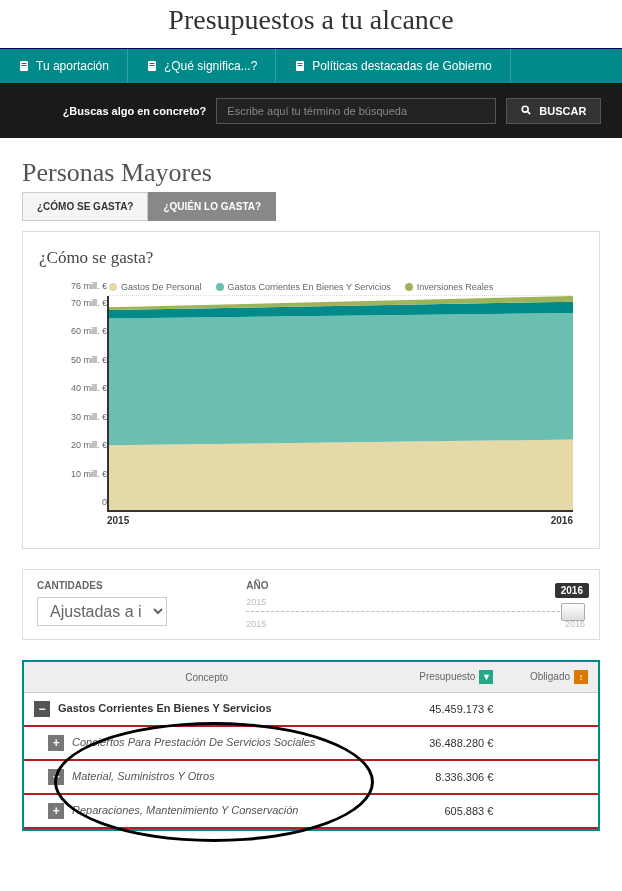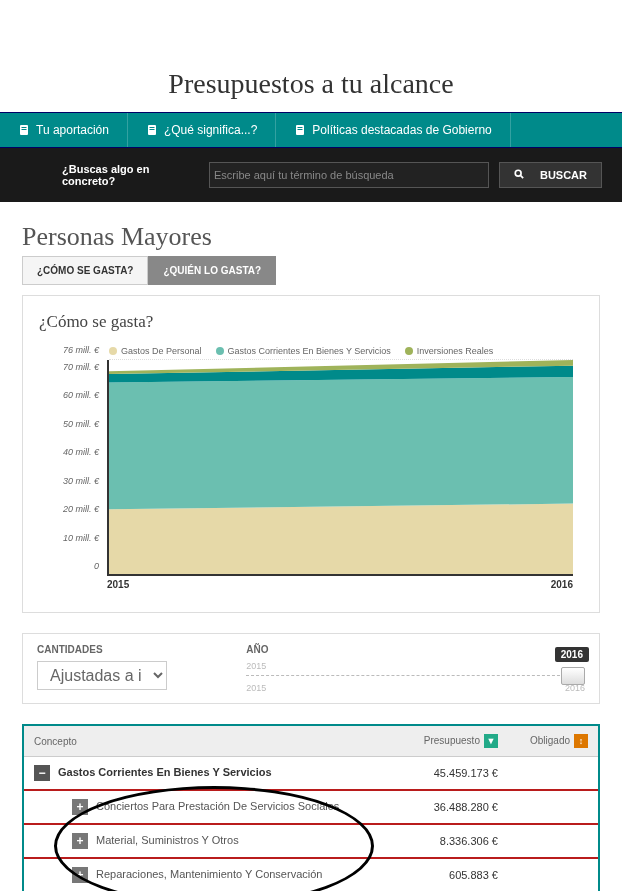--- a/index.html
+++ b/index.html
@@ -1,73 +1,73 @@
 <!DOCTYPE html>
 <html><head>
 <meta charset="utf-8">
 <style>
   * { box-sizing: border-box; margin: 0; padding: 0; }
   body { font-family: Arial, Helvetica, sans-serif; background: #fff; color: #333; width: 622px; }
   
-  .header { text-align: center; padding: 32px 0 12px; margin-top: 36px; }
+  .header { text-align: center; padding: 4px 0 12px; }
   .header h1 { font-family: Georgia, 'Times New Roman', serif; font-weight: normal; font-size: 28px; color: #333; }
   .header h2 { font-family: Georgia, 'Times New Roman', serif; font-weight: normal; font-size: 18px; color: #333; margin-top: 2px; }
   
   .navbar { background: #008a8a; display: flex; border-top: 1px solid #006; border-bottom: 1px solid #006; }
   .nav-item { padding: 10px 18px; color: #fff; font-size: 12px; border-right: 1px solid rgba(255,255,255,0.2); display: flex; align-items: center; gap: 6px; cursor: pointer; }
   .nav-icon { width: 12px; height: 12px; display: inline-block; }
   
   .searchbar { background: #1a1a1a; padding: 14px 20px; display: flex; align-items: center; gap: 10px; justify-content: center; }
   .searchbar-label { color: #fff; font-size: 11px; font-weight: bold; margin-left: 42px; }
-  .search-input { flex: 0 0 280px; padding: 6px 4px; font-size: 11px; border: 1px solid #555; background: #222; color: #ccc; }
+  .search-input { flex: 0 0 280px; padding: 6px 10px; font-size: 11px; border: 1px solid #555; background: #222; color: #ccc; }
   .search-input::placeholder { color: #888; }
-  .search-btn { background: #333; color: #fff; border: 1px solid #555; padding: 6px 14px; font-size: 11px; font-weight: bold; cursor: pointer; display: flex; align-items: center; gap: 16px; }
+  .search-btn { background: #333; color: #fff; border: 1px solid #555; padding: 6px 14px; font-size: 11px; font-weight: bold; cursor: pointer; display: flex; align-items: center; gap: 8px; }
   
   .main { padding: 20px 22px; }
   .breadcrumb { color: #008a8a; font-size: 10px; font-weight: bold; margin-bottom: 12px; cursor: pointer; }
   .breadcrumb::before { content: "← "; }
   .page-title { font-family: Georgia, serif; font-size: 26px; font-weight: normal; color: #555; margin-bottom: 4px; }
   
   .tabs { display: flex; gap: 0; margin-bottom: 10px; }
   .tab { padding: 8px 14px; font-size: 10px; font-weight: bold; border: 1px solid #ccc; background: #f5f5f5; cursor: pointer; }
   .tab.active { background: #888; color: #fff; border-color: #888; }
   
   .panel { border: 1px solid #ddd; padding: 16px; }
   .panel-title { font-family: Georgia, serif; font-size: 17px; color: #444; margin-bottom: 14px; }
   
   .legend { display: flex; gap: 14px; font-size: 9px; color: #666; margin-left: 70px; margin-bottom: 4px; }
   .legend-item { display: flex; align-items: center; gap: 4px; }
   .legend-swatch { width: 8px; height: 8px; border-radius: 50%; }
   
   .chart-wrap { position: relative; height: 230px; margin-bottom: 6px; }
   .chart-yaxis { position: absolute; left: 0; top: 0; bottom: 14px; width: 68px; }
-  .ytick { position: absolute; right: 8px; font-size: 9px; color: #666; transform: translateY(-50%); font-style: italic; }
+  .ytick { position: absolute; right: 0; font-size: 9px; color: #666; transform: translateY(-50%); }
   .chart-plot { position: absolute; left: 68px; right: 10px; top: 0; bottom: 14px; border-left: 2px solid #333; border-bottom: 2px solid #333; }
   .grid-line { position: absolute; left: 0; right: 0; border-top: 1px dotted #ddd; }
   .area { position: absolute; left: 0; right: 0; }
   .xaxis { position: absolute; left: 68px; right: 10px; bottom: 0; display: flex; justify-content: space-between; font-size: 10px; font-weight: bold; color: #333; }
   
   .controls { display: flex; gap: 40px; border: 1px solid #ddd; padding: 10px 14px; margin-top: 20px; }
   .ctrl-block { flex: 1; }
   .ctrl-label { font-size: 10px; font-weight: bold; color: #666; margin-bottom: 6px; }
   .select { border: 1px solid #ccc; padding: 4px 8px; font-size: 16px; color: #666; width: 130px; background: #fff; }
   .year-slider { position: relative; height: 32px; }
   .year-slider .track { position: absolute; top: 14px; left: 0; right: 20px; border-top: 1px dashed #bbb; }
   .year-slider .mark { position: absolute; font-size: 9px; color: #bbb; }
   .year-slider .handle { position: absolute; right: 0; top: 6px; width: 24px; height: 18px; background: linear-gradient(#fff,#ddd); border: 1px solid #aaa; border-radius: 2px; }
   .year-badge { position: absolute; right: -4px; top: -14px; background: #333; color: #fff; font-size: 10px; font-weight: bold; padding: 2px 6px; border-radius: 2px; }
   
   .table-wrap { border: 2px solid #008a8a; margin-top: 20px; position: relative; }
   .tbl { width: 100%; border-collapse: collapse; font-size: 11px; }
-  .tbl th { background: #eee; padding: 8px 10px; text-align: left; font-weight: normal; color: #666; border-bottom: 1px solid #ccc; font-size: 10px; }
+  .tbl th { background: #eee; padding: 8px 10px; text-align: center; font-weight: normal; color: #666; border-bottom: 1px solid #ccc; font-size: 10px; }
   .tbl th.right { text-align: right; }
   .tbl td { padding: 8px 10px; border-bottom: 2px solid #b91c1c; }
   .tbl td.right { text-align: right; }
   .row-main td:first-child { font-weight: bold; }
-  .row-sub td:first-child { padding-left: 48px; color: #555; }
+  .row-sub td:first-child { padding-left: 24px; color: #555; font-style: italic; }
   .expand-btn { display: inline-block; width: 16px; height: 16px; background: #777; color: #fff; text-align: center; line-height: 16px; font-size: 12px; font-weight: bold; margin-right: 8px; vertical-align: middle; cursor: pointer; }
   .expand-btn.minus { background: #555; }
   .sort-badge { display: inline-block; width: 14px; height: 14px; color: #fff; text-align: center; line-height: 14px; font-size: 9px; margin-left: 4px; vertical-align: middle; }
   .sb-green { background: #2a8; }
   .sb-orange { background: #d70; }
   
   .ellipse-annotation { position: absolute; border: 3px solid #000; border-radius: 50%; pointer-events: none; }
 </style>
 </head>
 <body>

